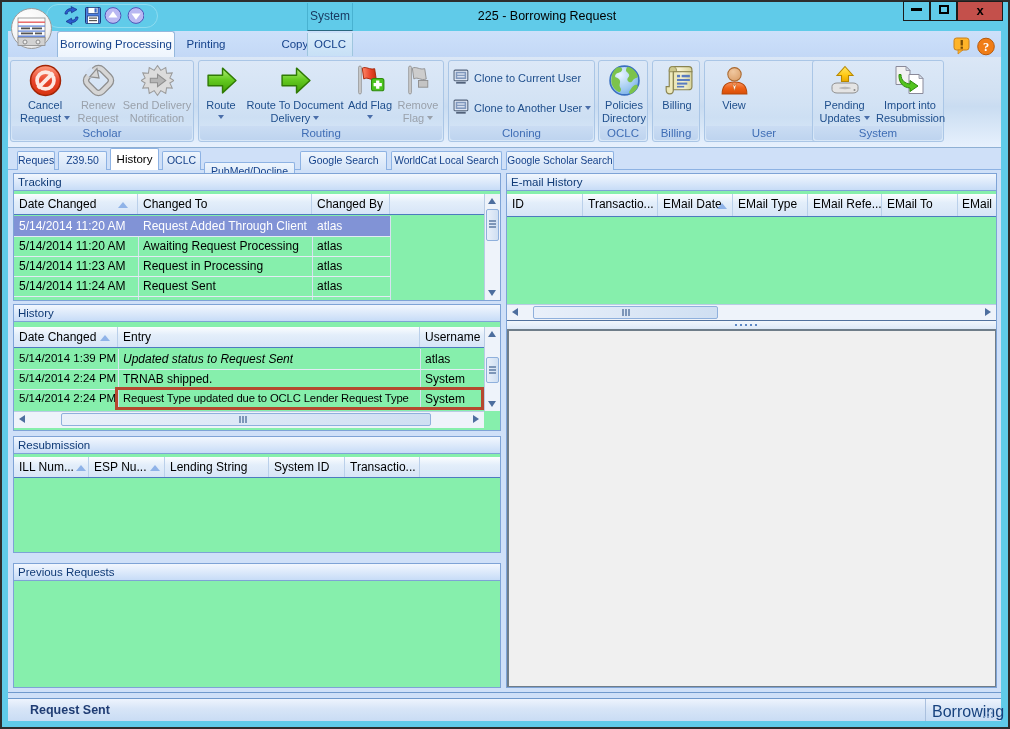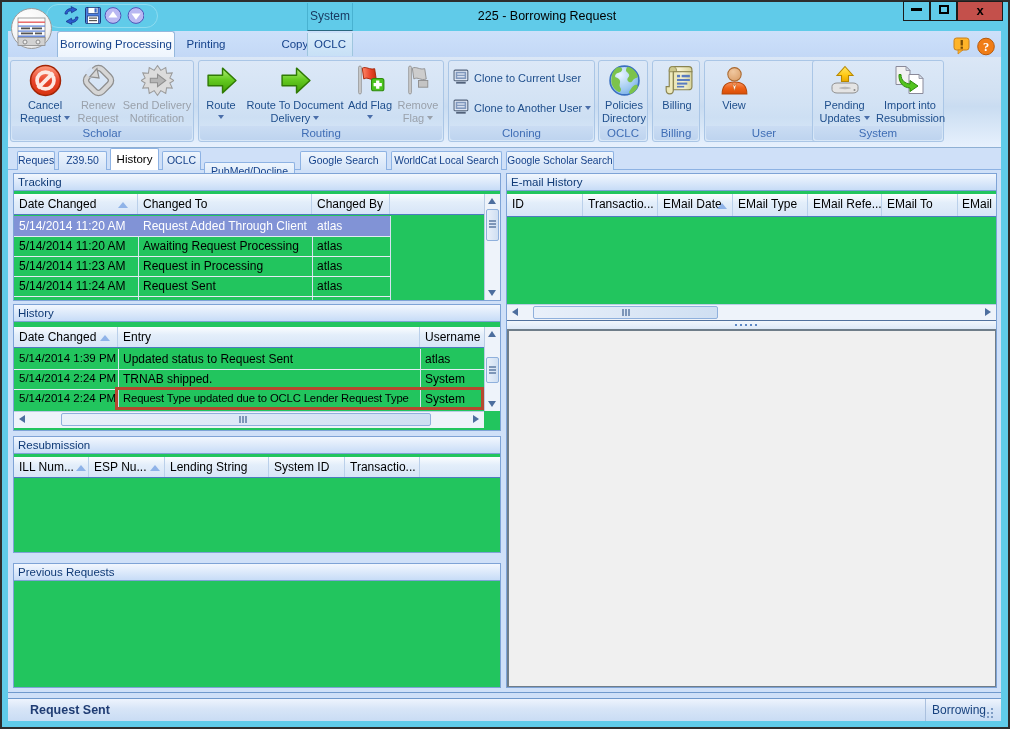--- a/index.html
+++ b/index.html
@@ -28,21 +28,21 @@
   .small-btn { position:absolute; color:#1e4e8c; font-size:11px; white-space:nowrap; }
   .da { display:inline-block; width:0; height:0; border-left:3px solid transparent; border-right:3px solid transparent; border-top:4px solid #4a6ea9; vertical-align:2px; }
   .dis .da { border-top-color:#9aa1ab; }
   #page { left:8px; top:148px; width:993px; height:551px; background:#cfe0f8; }
   .ptab { position:absolute; top:3px; height:19px; line-height:17px; text-align:center; white-space:nowrap; overflow:hidden;
           border:1px solid #8db2e3; border-bottom:none; border-radius:2px 2px 0 0;
           background:linear-gradient(#eef5fd,#d3e3f7); color:#15428b; font-size:11px; }
   .ptab.active { background:#fff; top:0px; height:22px; line-height:20px; color:#000; font-size:11.5px; z-index:3;}
   .ptab { font-size:10.5px; }
   #tabline { position:absolute; left:0; top:21px; width:993px; height:1px; background:#8db2e3; }
-  .panel { position:absolute; border:1px solid #7ea3d6; background:#22c55e; }
+  .panel { position:absolute; border:1px solid #7ea3d6; background:#86efac; }
   .phead { position:absolute; left:0; top:0; right:0; height:17px;
     background:linear-gradient(#f2f7fe,#c7dcf7); border-bottom:1px solid #7ea3d6;
     color:#0f3a76; font-size:11.5px; line-height:16px; padding-left:4px; }
   .ghead { position:absolute; background:linear-gradient(#fbfdff 0%,#e3eefa 40%,#d7e5f7 100%);
     border-bottom:1px solid #4d7bbf; }
   .gcol { position:absolute; top:0; bottom:0; border-right:1px solid #bad0ea;
           color:#000; font-size:12px; padding:3px 0 0 5px; overflow:hidden; white-space:nowrap; }
   .cell { position:absolute; font-size:12px; color:#000; padding:3px 0 0 5px; height:20px; overflow:hidden; white-space:nowrap; }
   .vline { position:absolute; width:1px; background:#d7e2f0; }
   .hline { position:absolute; height:1px; background:#e4ebf5; }
@@ -366,21 +366,21 @@
 </div>
 
 <div class="abs panel" id="hst" style="left:13px;top:304px;width:488px;height:127px;">
   <div class="phead">History</div>
   <div class="ghead" style="left:0;top:22px;width:470px;height:21px;">
     <div class="gcol" style="left:0;width:104px;">Date Changed<span class="sortup" style="left:86px;top:8px;"></span></div>
     <div class="gcol" style="left:104px;width:302px;">Entry</div>
     <div class="gcol" style="left:406px;width:64px;border-right:none;">Username</div>
   </div>
   <div class="cell" style="left:0;top:44px;font-size:11.5px;">5/14/2014 1:39 PM</div>
-    <div class="cell" style="left:104px;top:44px;">Updated status to Request Sent</div>
+    <div class="cell" style="left:104px;top:44px;font-style:italic;">Updated status to Request Sent</div>
     <div class="cell" style="left:406px;top:44px;">atlas</div>
   <div class="cell" style="left:0;top:64px;font-size:11.5px;">5/14/2014 2:24 PM</div>
     <div class="cell" style="left:104px;top:64px;">TRNAB shipped.</div>
     <div class="cell" style="left:406px;top:64px;">System</div>
   <div class="cell" style="left:0;top:84px;font-size:11.5px;">5/14/2014 2:24 PM</div>
     <div class="cell" style="left:104px;top:84px;width:302px;font-size:11.3px;letter-spacing:-0.15px;">Request Type updated due to OCLC Lender Request Type</div>
     <div class="cell" style="left:406px;top:84px;">System</div>
   <div class="vline" style="left:104px;top:44px;height:60px;"></div>
   <div class="vline" style="left:406px;top:44px;height:60px;"></div>
   <div class="hline" style="left:0;top:64px;width:470px;"></div>
@@ -445,21 +445,21 @@
     <div class="abs" style="left:238px;top:3px;width:2px;height:2px;background:#5c87c5;"></div>
     <div class="abs" style="left:243px;top:3px;width:2px;height:2px;background:#5c87c5;"></div>
     <div class="abs" style="left:248px;top:3px;width:2px;height:2px;background:#5c87c5;"></div>
   </div>
   <div class="abs" style="left:0;top:155px;width:489px;height:358px;background:#f0f0f0;border:1px solid #6f7d89;border-top-width:2px;border-left-width:2px;"></div>
 </div>
 <div class="abs" style="left:8px;top:692px;width:993px;height:1px;background:#7099cc;"></div>
 <div class="abs" id="status">
   <div class="abs" style="left:22px;top:4px;font-weight:bold;color:#1f3c73;font-size:12.5px;">Request Sent</div>
   <div class="abs" style="left:917px;top:0;width:1px;height:22px;background:#aac0de;"></div>
-  <div class="abs" style="left:924px;top:4px;color:#17427e;font-size:12px;">Borrowing</div>
+  <div class="abs" style="left:924px;top:4px;color:#17427e;font-size:16px;">Borrowing</div>
   <svg class="abs" style="left:973px;top:7px;" width="14" height="14" viewBox="0 0 14 14">
     <g fill="#7e9cc4">
         <rect x="10" y="10" width="2" height="2"></rect>
         <rect x="10" y="6" width="2" height="2"></rect>
         <rect x="10" y="2" width="2" height="2"></rect>
         <rect x="6" y="10" width="2" height="2"></rect>
         <rect x="6" y="6" width="2" height="2"></rect>
         <rect x="2" y="10" width="2" height="2"></rect>
       </g>
   </svg>

